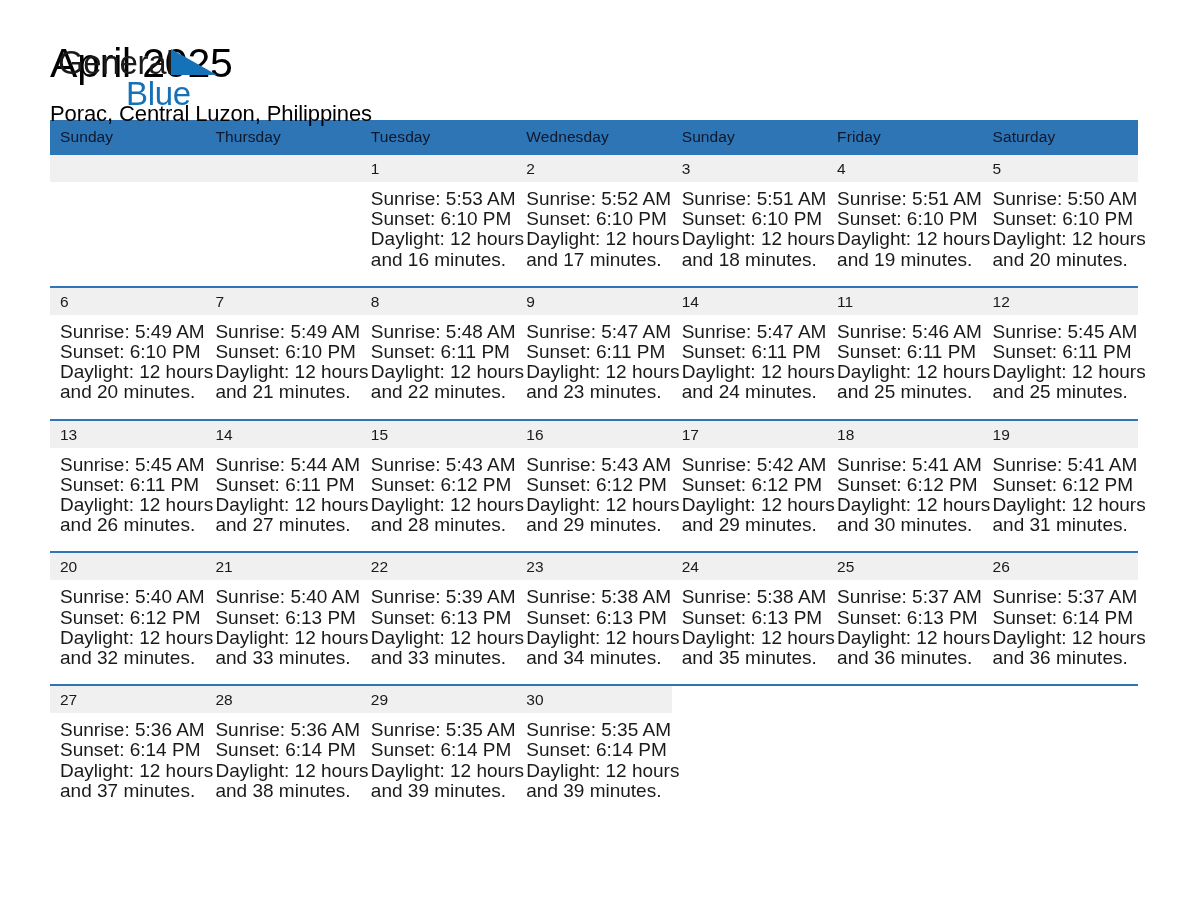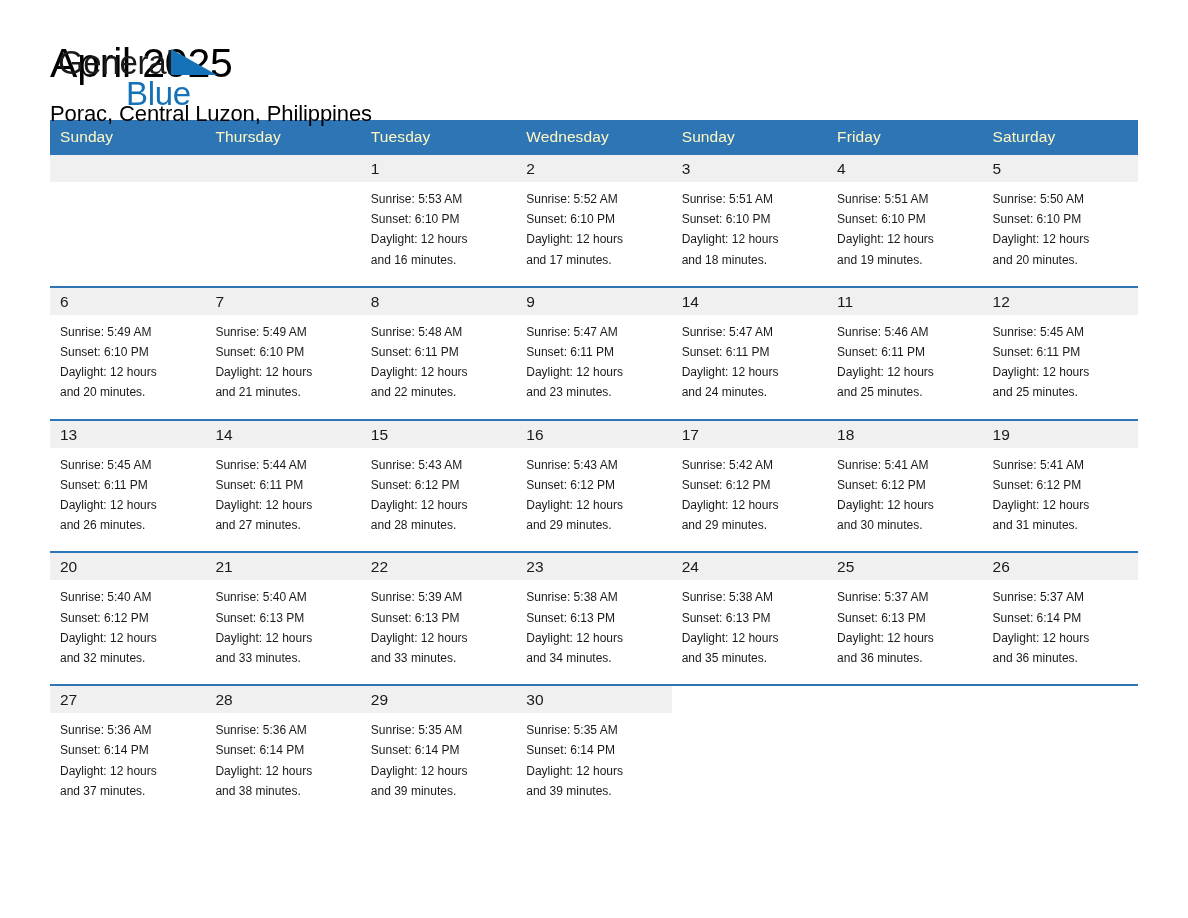--- a/index.html
+++ b/index.html
@@ -87,21 +87,21 @@
   .calendar {
     width: 1088px;
     border-collapse: collapse;
     table-layout: fixed;
     margin-top: 8px;
   }
   .calendar col { width: 155.43px; }
 
   thead th {
     background: #2e75b6;
-    color: #fef9c3;
+    color: #0f172a;
     font-size: 15.5px;
     font-weight: 400;
     text-align: left;
     padding: 8px 0 9px 10px;
     height: 16px;
     letter-spacing: 0.1px;
     margin-top: 12px;
   }
 
   tbody td {
@@ -119,21 +119,21 @@
     line-height: 27px;
     padding-left: 10px;
     font-size: 15.5px;
     color: #1a1a1a;
   }
   .daynum-band.blank {
     color: transparent;
   }
   .cell-body {
     padding: 7px 10px 0 10px;
-    font-size: 12px;
+    font-size: 19px;
     line-height: 20.2px;
     color: #1a1a1a;
   }
   .cell-body .ln { display: block; white-space: nowrap; }
   .spacer-row td { height: 16px; border: none; background: #fff; padding: 0; }
 </style>
 </head>
 <body>
 
 <div class="page">

